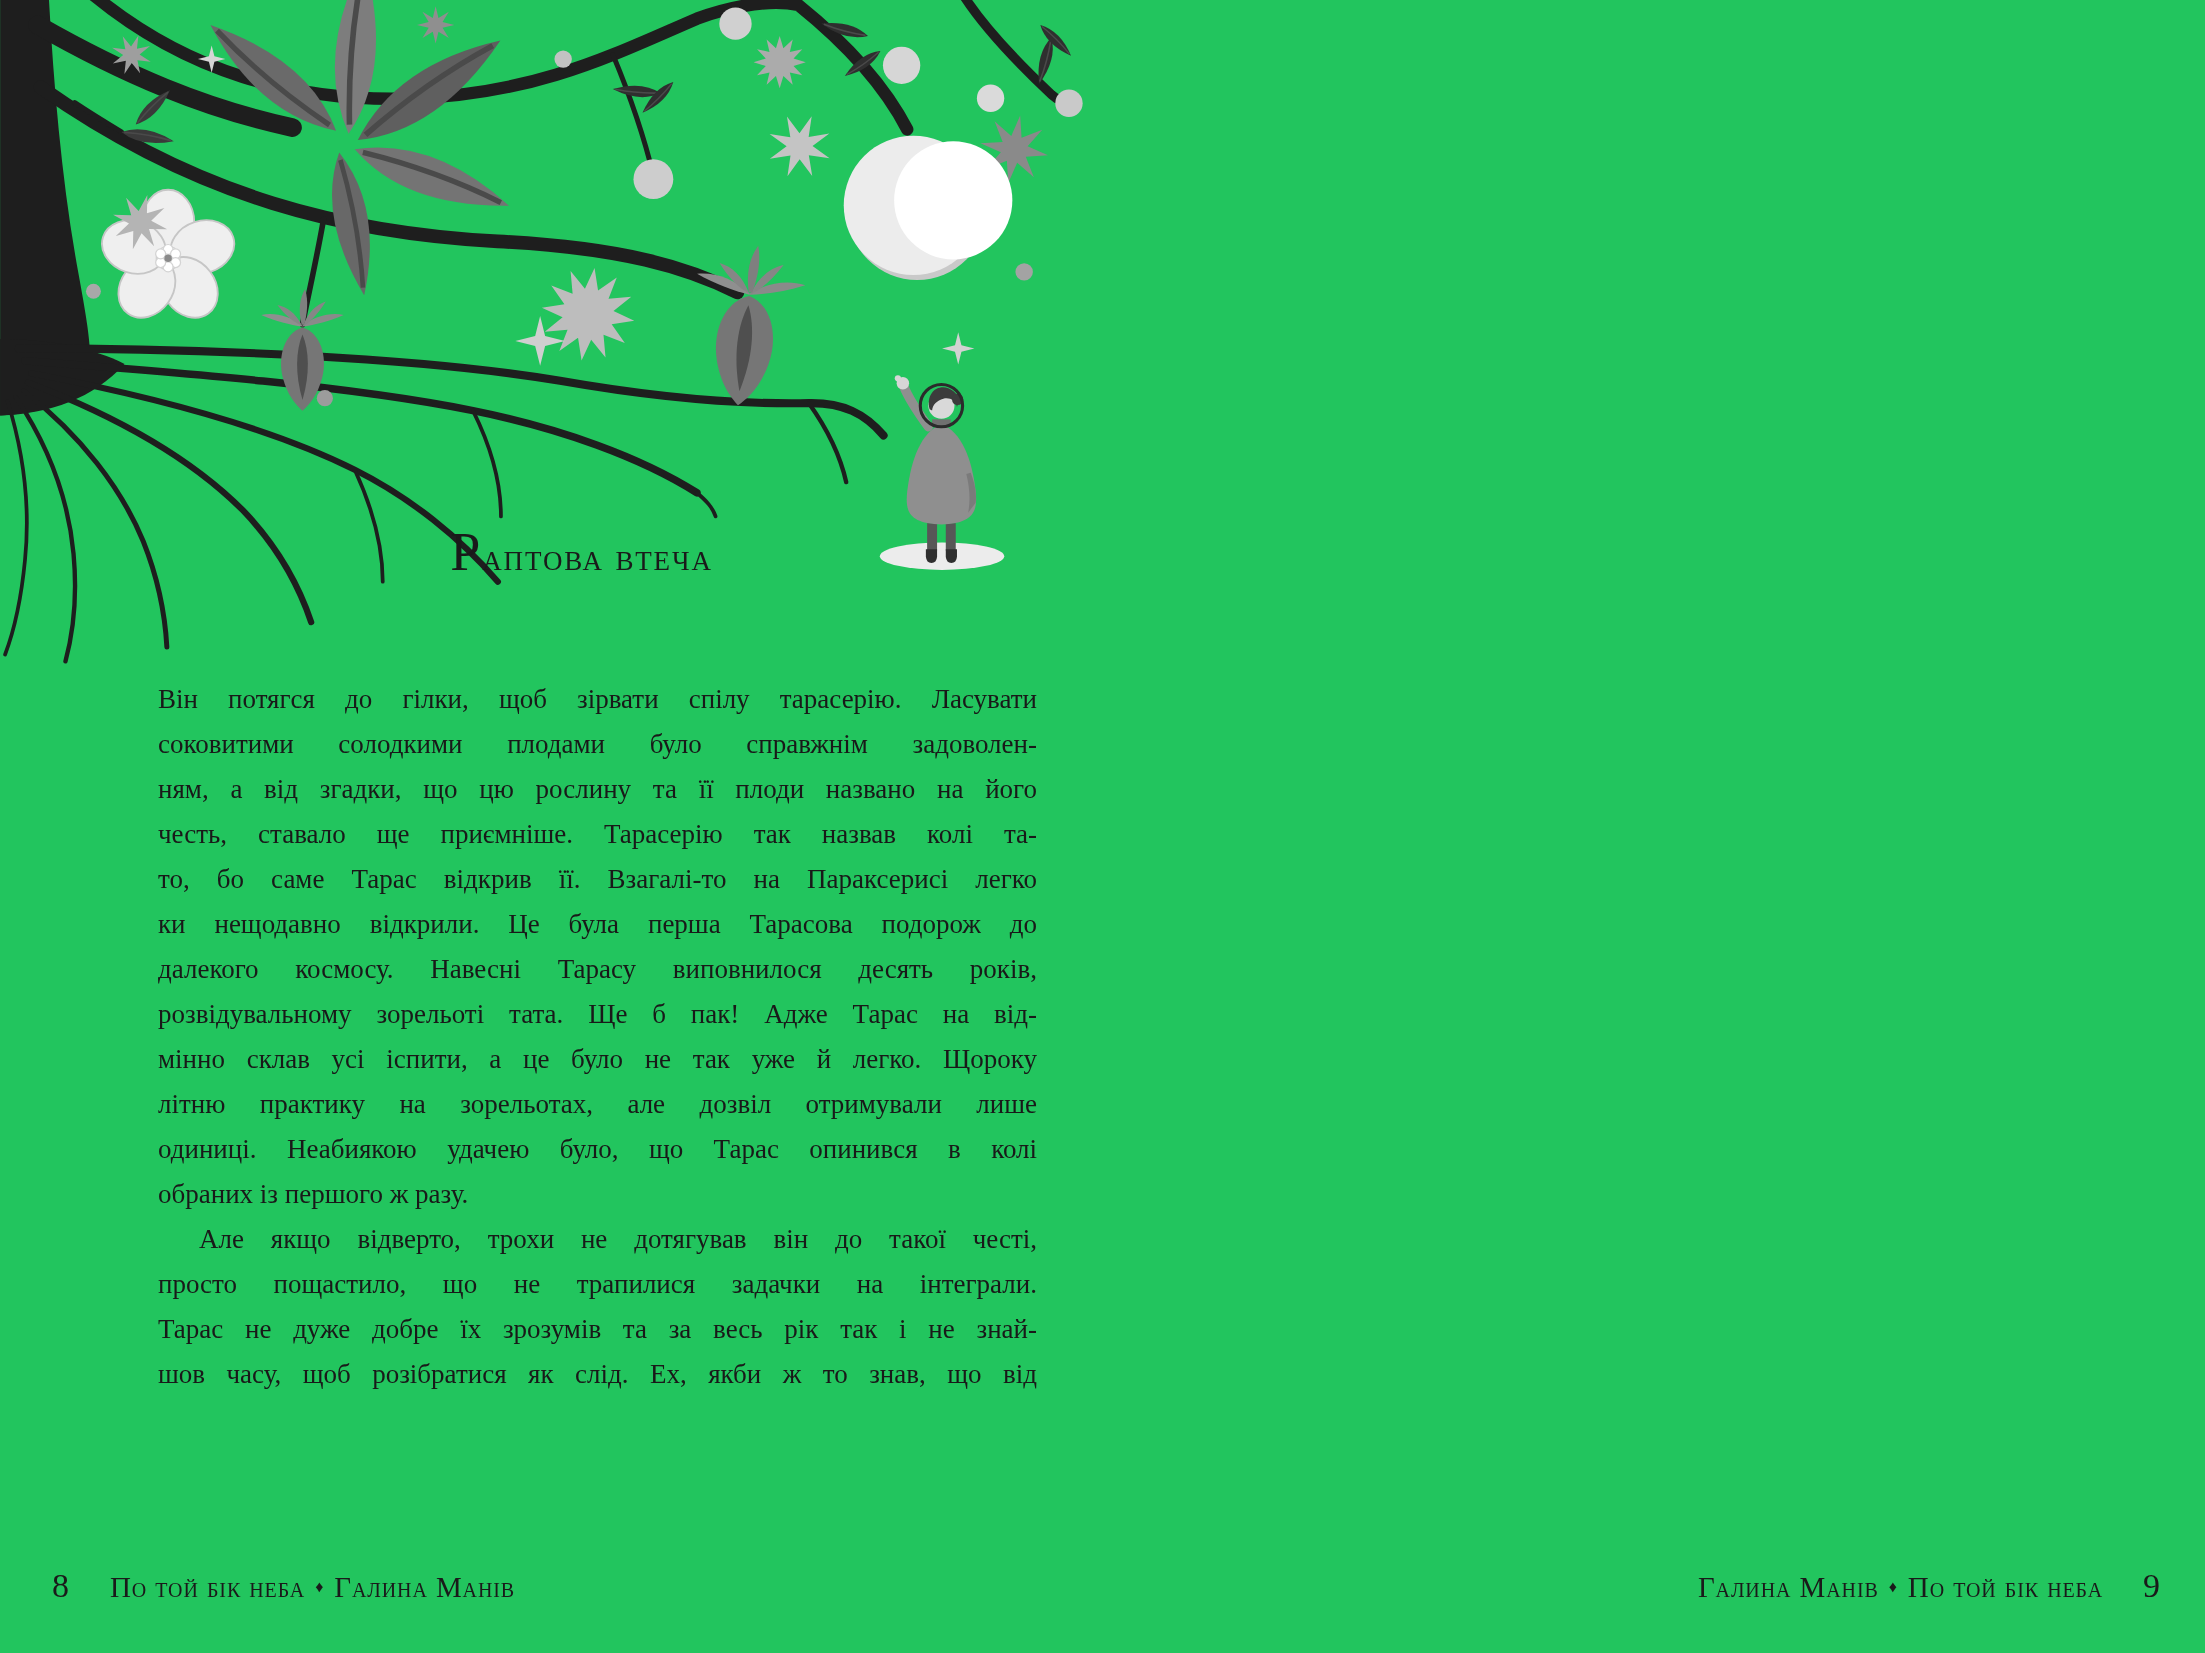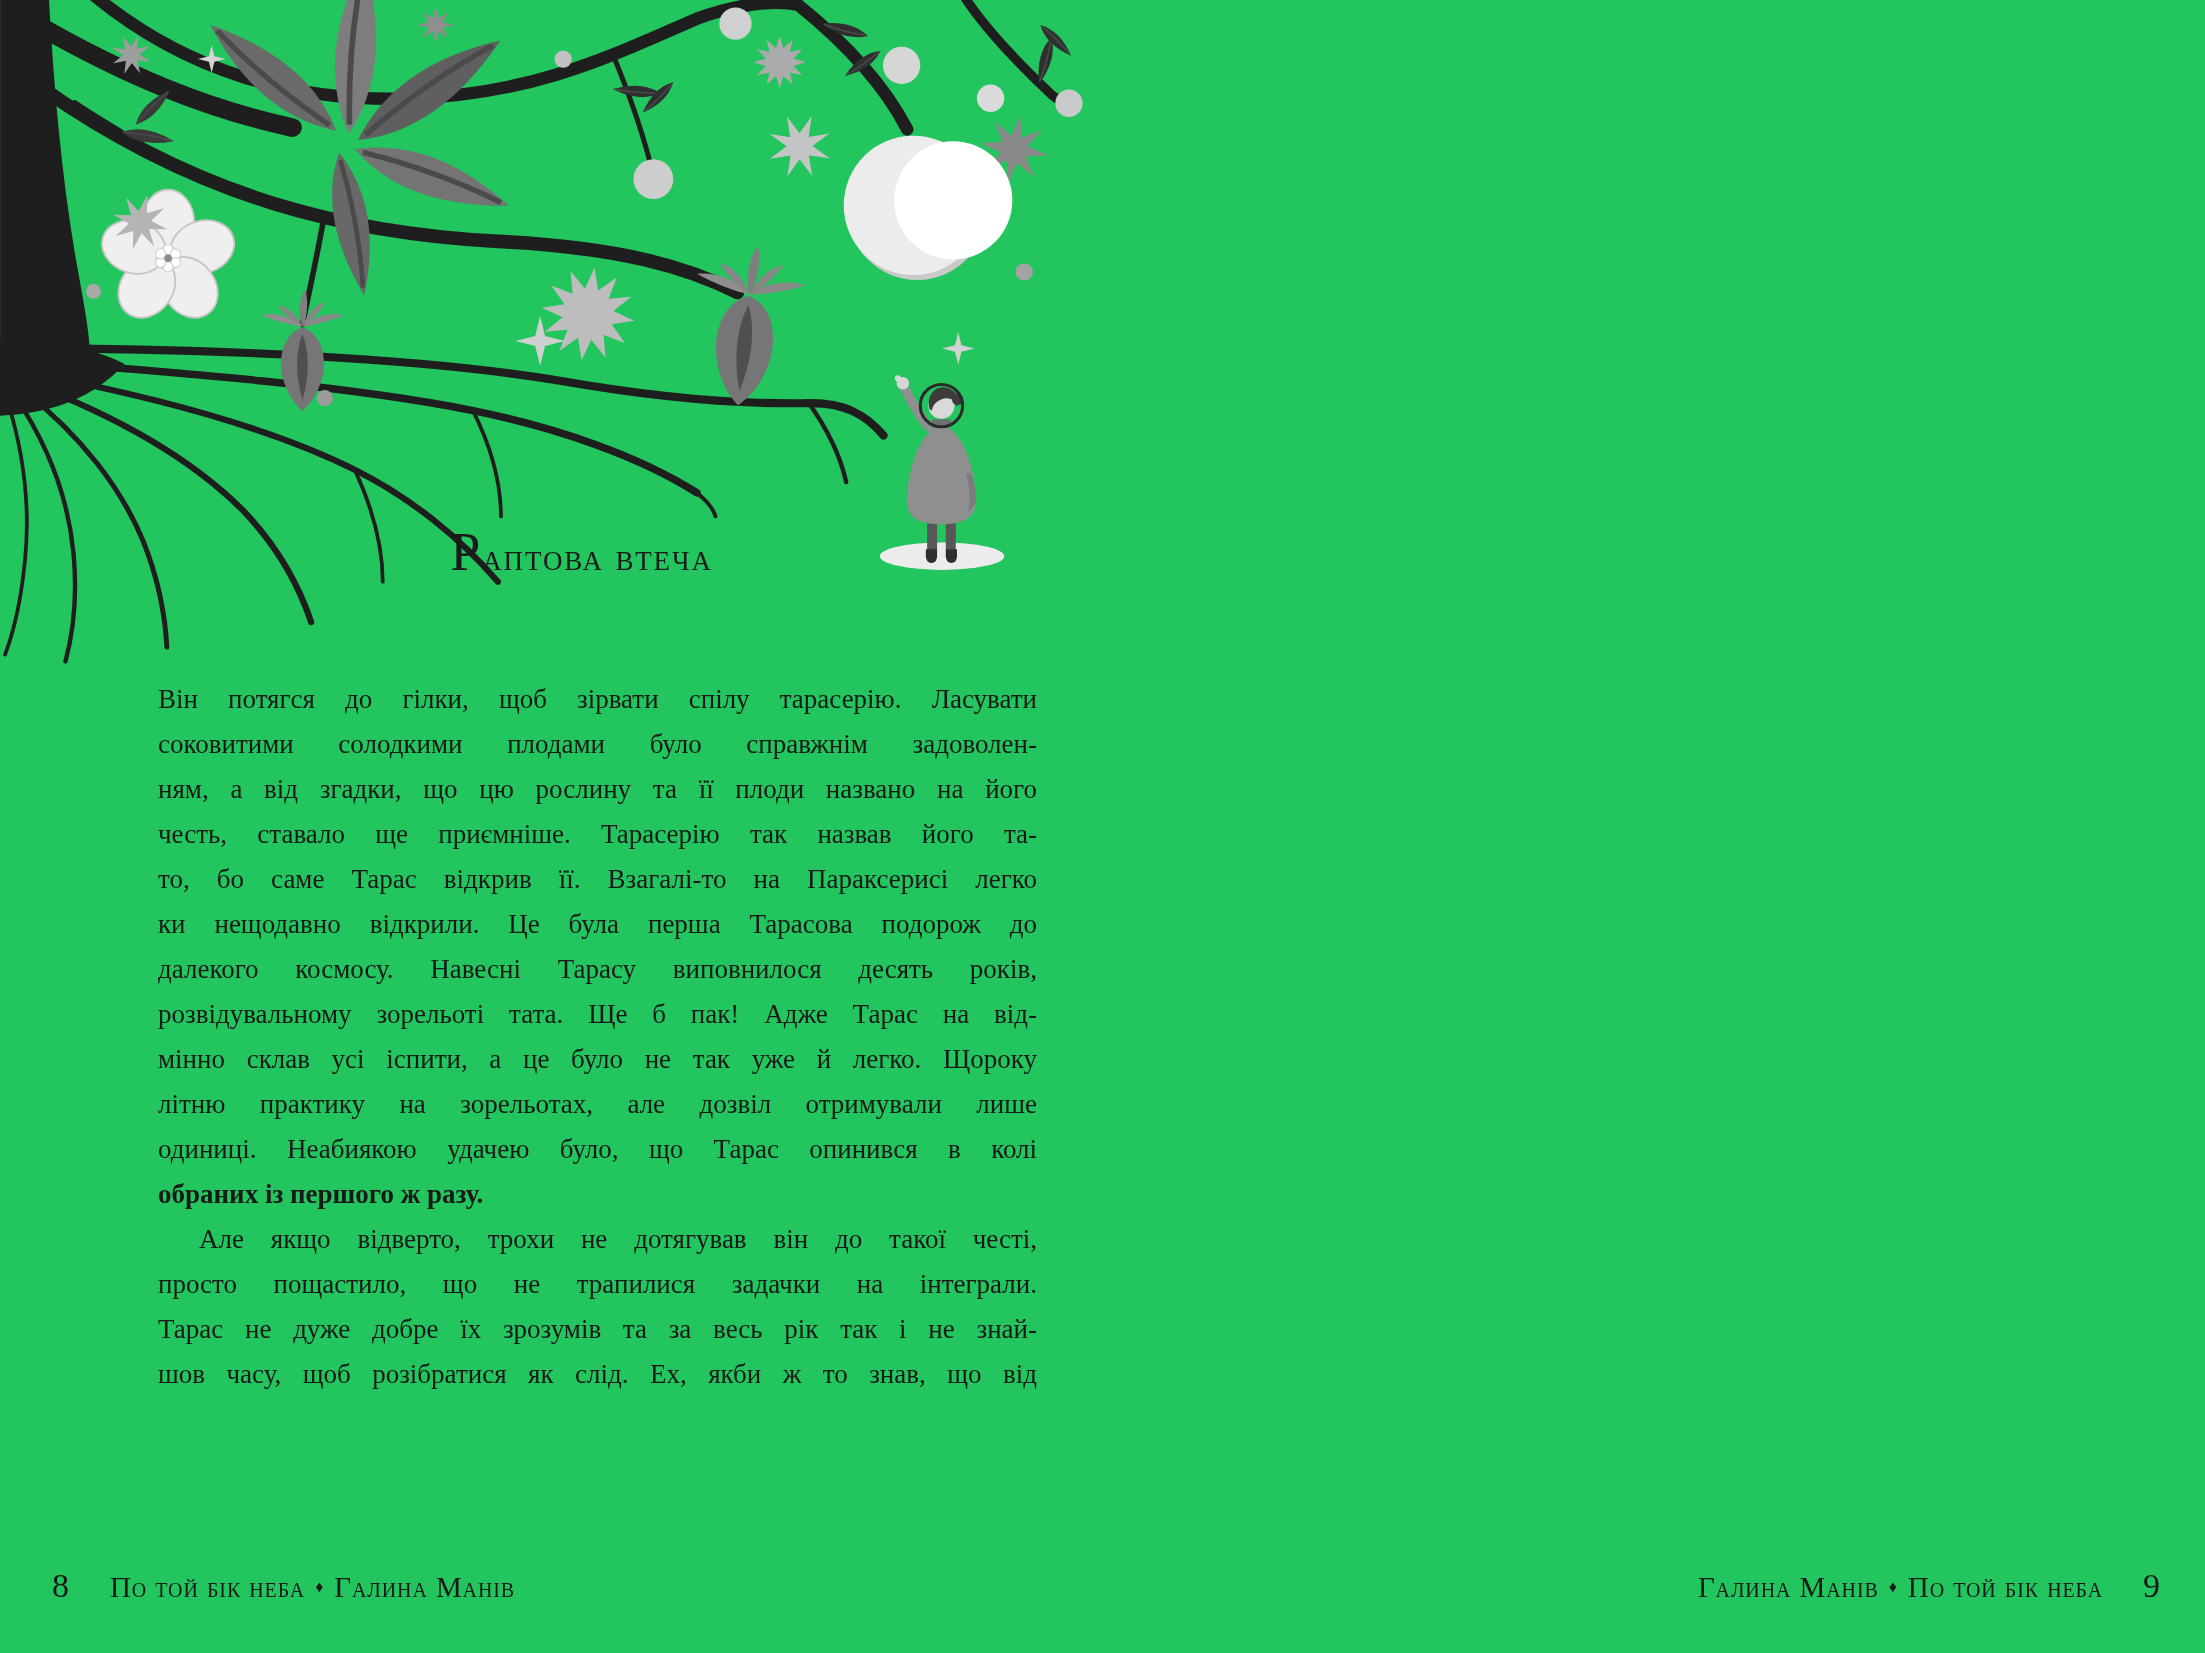--- a/index.html
+++ b/index.html
@@ -34,21 +34,21 @@
     font-size:27px;color:#191919;margin-left:16px;
   }
   .textcol-left{left:142px;top:677px;}
   .tline{
     height:45px;line-height:45px;
     text-align:justify;text-align-last:justify;
     overflow:hidden;
     box-sizing:border-box;
   }
   .tline.ind{padding-left:41px;}
-  .tline.plast{text-align:center;text-align-last:left;font-weight:bold;}
+  .tline.plast{text-align:center;text-align-last:left;}
 
   .footer{
     position:absolute;top:1566px;
     display:flex;align-items:baseline;
     font-variant:small-caps;
     letter-spacing:0.9px;
     font-size:29px;line-height:40px;color:#1a1a1a;
     white-space:nowrap;
   }
   .footer-left{left:52px;}
@@ -208,21 +208,21 @@
         <circle cx="61" cy="40" r="34" fill="none" stroke="#2b2b2b" stroke-width="5"></circle>
       </g>
     </svg>
 
     <div class="chapter-title"><span class="initial">Р</span><span>аптова втеча</span></div>
 
     <div class="textcol textcol-left">
         <div class="tline">Він потягся до гілки, щоб зірвати спілу тарасерію. Ласувати</div>
         <div class="tline">соковитими солодкими плодами було справжнім задоволен-</div>
         <div class="tline">ням, а від згадки, що цю рослину та її плоди названо на його</div>
-        <div class="tline">честь, ставало ще приємніше. Тарасерію так назвав його та-</div>
+        <div class="tline">честь, ставало ще приємніше. Тарасерію так назвав колі та-</div>
         <div class="tline">то, бо саме Тарас відкрив її. Взагалі-то на Параксерисі легко</div>
         <div class="tline">ки нещодавно відкрили. Це була перша Тарасова подорож до</div>
         <div class="tline">далекого космосу. Навесні Тарасу виповнилося десять років,</div>
         <div class="tline">розвідувальному зорельоті тата. Ще б пак! Адже Тарас на від-</div>
         <div class="tline">мінно склав усі іспити, а це було не так уже й легко. Щороку</div>
         <div class="tline">літню практику на зорельотах, але дозвіл отримували лише</div>
         <div class="tline">одиниці. Неабиякою удачею було, що Тарас опинився в колі</div>
         <div class="tline plast">обраних із першого ж разу.</div>
         <div class="tline ind">Але якщо відверто, трохи не дотягував він до такої честі,</div>
         <div class="tline">просто пощастило, що не трапилися задачки на інтеграли.</div>

